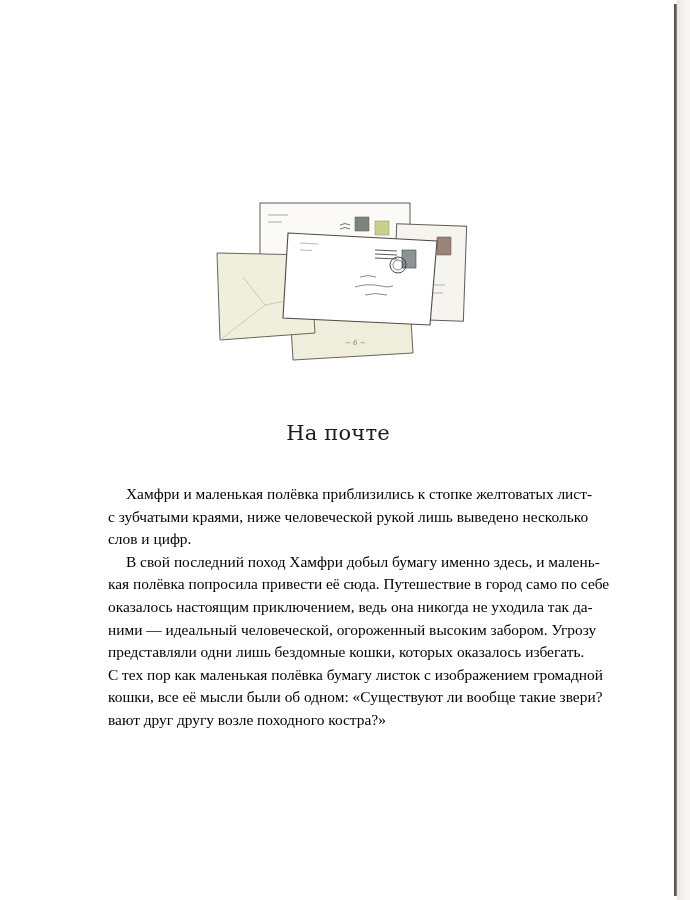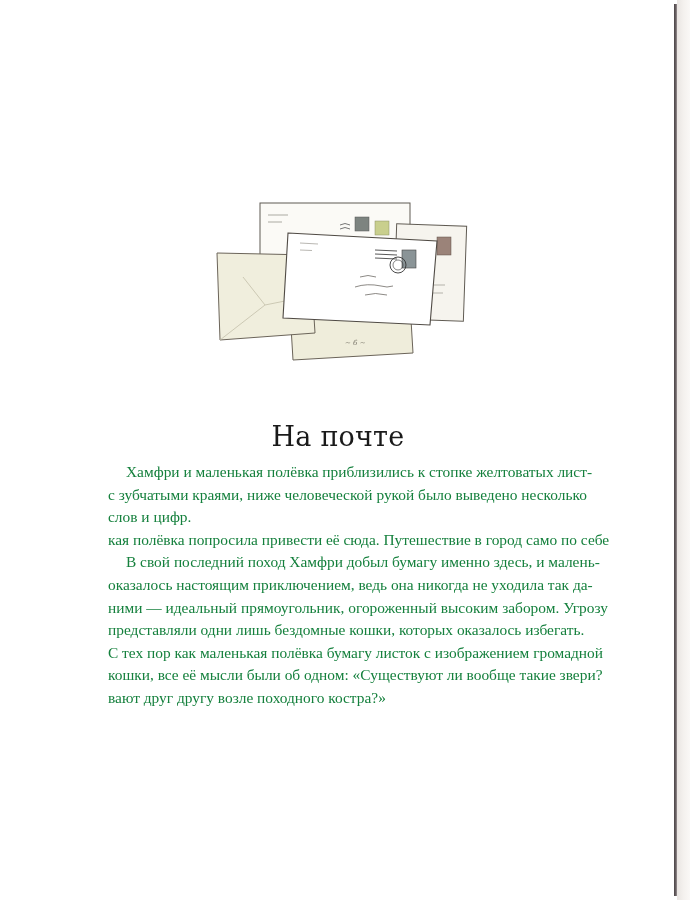--- a/index.html
+++ b/index.html
@@ -19,26 +19,26 @@
       position: absolute; left: 677px; top: 0; width: 13px; height: 900px;
       background: linear-gradient(90deg, #e9e5e2 0%, #f4f1ee 50%, #faf8f6 100%);
     }
     .illustration {
       position: absolute; left: 205px; top: 195px; width: 270px; height: 170px;
     }
     .chapter-title {
       position: absolute; left: 0; width: 676px; top: 421px;
       text-align: center;
       font-family: "DejaVu Serif", serif;
-      font-size: 27px; color: #1a1a1a; letter-spacing: 0.2px;
+      font-size: 21px; color: #1a1a1a; letter-spacing: 0.2px;
     }
     .body-text {
-      position: absolute; left: 108px; top: 461px; width: 474px;
+      position: absolute; left: 108px; top: 483px; width: 474px;
       font-family: "Liberation Serif", serif;
-      font-size: 15.4px; line-height: 22.6px; color: #15803d;
+      font-size: 15.4px; line-height: 22.6px; color: #000000;
     }
     .line { display: block; white-space: nowrap; text-align: justify; text-align-last: justify; }
     .line.last { text-align-last: left; font-family: Liberation Serif, serif; }
     .line.indent { text-indent: 18px; }
   </style>
 </head>
 <body>
 
 <div class="page">
 
@@ -68,28 +68,28 @@
     <circle cx="193" cy="70" r="8" fill="none" stroke="#333" stroke-width="0.9"></circle>
     <circle cx="193" cy="70" r="5" fill="none" stroke="#333" stroke-width="0.6"></circle>
     <path d="M155,82 q8,-3 16,0 M150,92 q12,-4 26,-1 q6,2 12,0 M160,100 q10,-3 22,0" stroke="#5a5650" stroke-width="0.7" fill="none"></path>
   </svg>
 
   <div class="chapter-title">На почте</div>
 
   <div class="body-text">
     <div>
       <span class="line indent">Хамфри и маленькая полёвка приблизились к стопке желтоватых лист-</span>
-      <span class="line">с зубчатыми краями, ниже человеческой рукой было выведено несколько</span>
+      <span class="line">с зубчатыми краями, ниже человеческой рукой лишь выведено несколько</span>
       <span class="line last">слов и цифр.</span>
     </div>
     <div>
+      <span class="line indent">В свой последний поход Хамфри добыл бумагу именно здесь, и малень-</span>
       <span class="line">кая полёвка попросила привести её сюда. Путешествие в город само по себе</span>
-      <span class="line indent">В свой последний поход Хамфри добыл бумагу именно здесь, и малень-</span>
       <span class="line">оказалось настоящим приключением, ведь она никогда не уходила так да-</span>
-      <span class="line">ними — идеальный прямоугольник, огороженный высоким забором. Угрозу</span>
+      <span class="line">ними — идеальный человеческой, огороженный высоким забором. Угрозу</span>
       <span class="line">представляли одни лишь бездомные кошки, которых оказалось избегать.</span>
       <span class="line">С тех пор как маленькая полёвка бумагу листок с изображением громадной</span>
       <span class="line">кошки, все её мысли были об одном: «Существуют ли вообще такие звери?</span>
       <span class="line last">вают друг другу возле походного костра?»</span>
     </div>
   </div>
 </div>
 
 <div class="edge-line"></div>
 <div class="edge-strip"></div>

